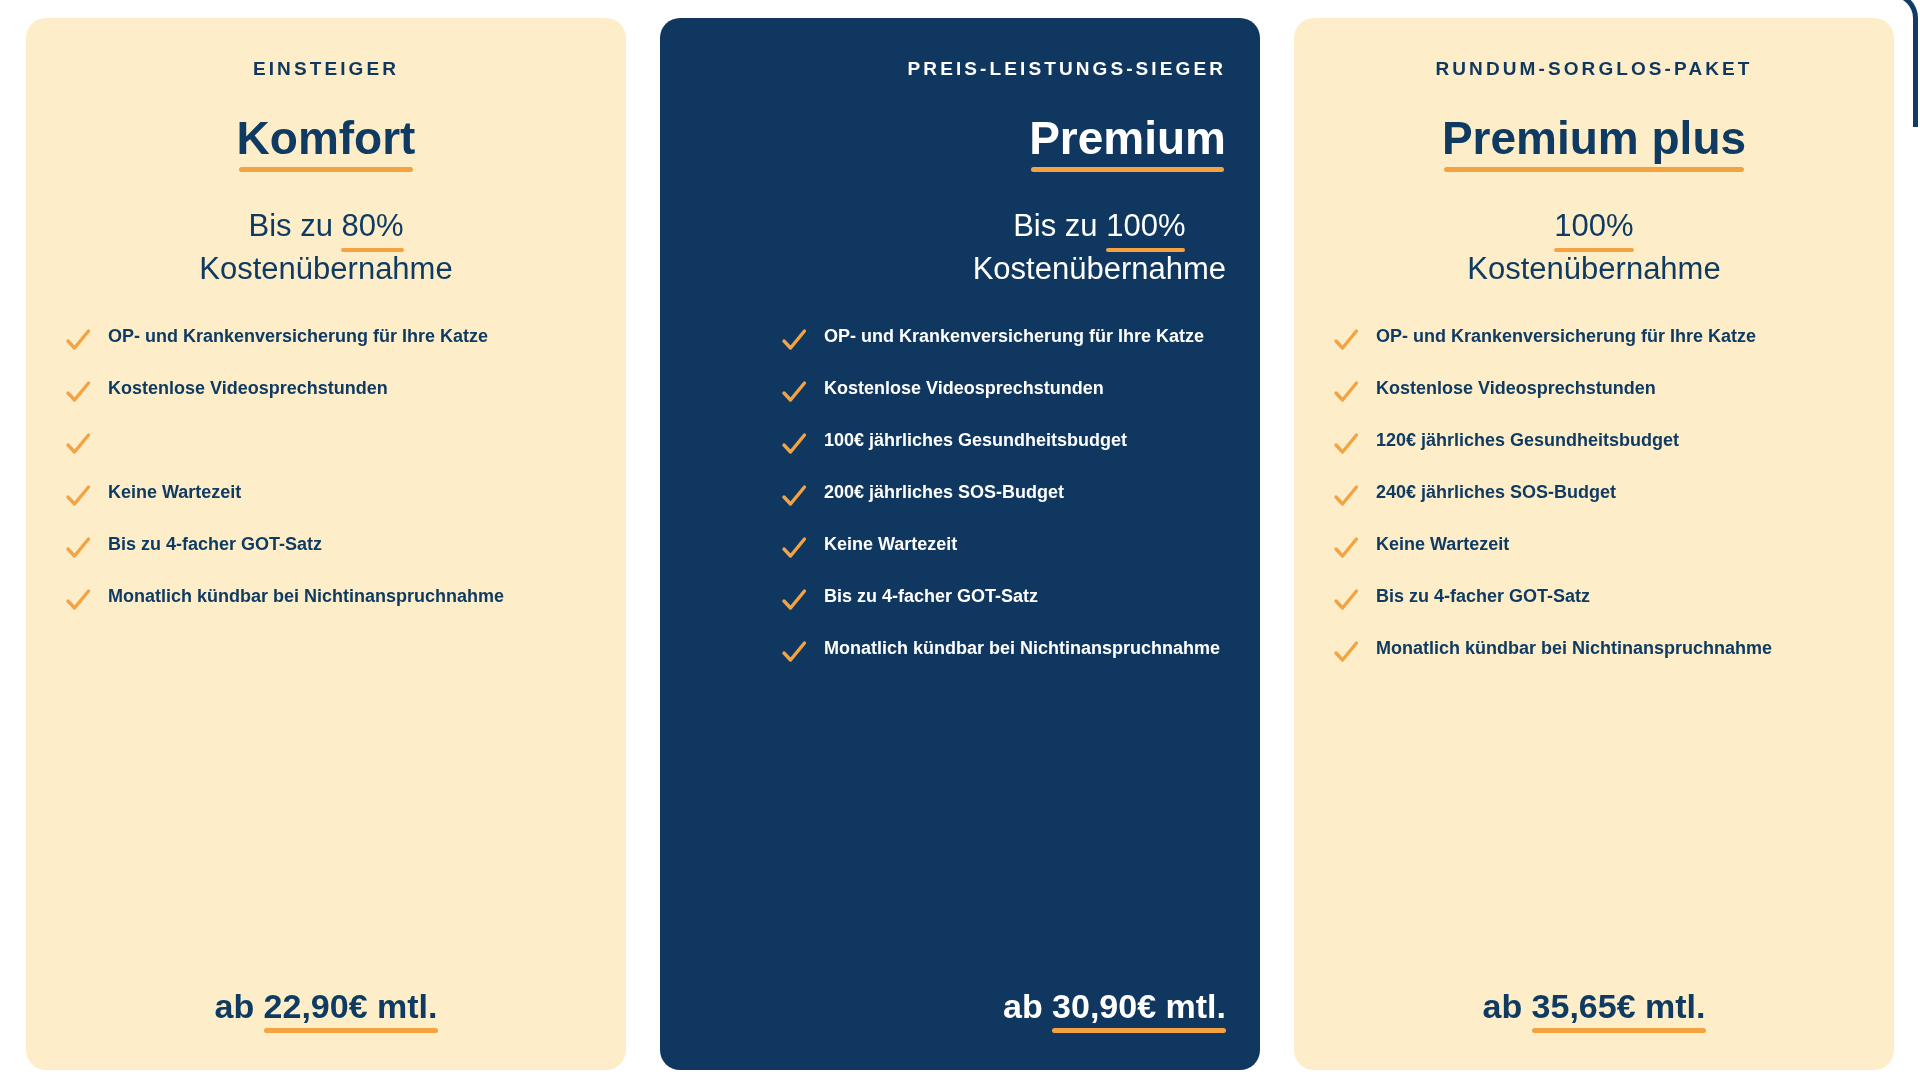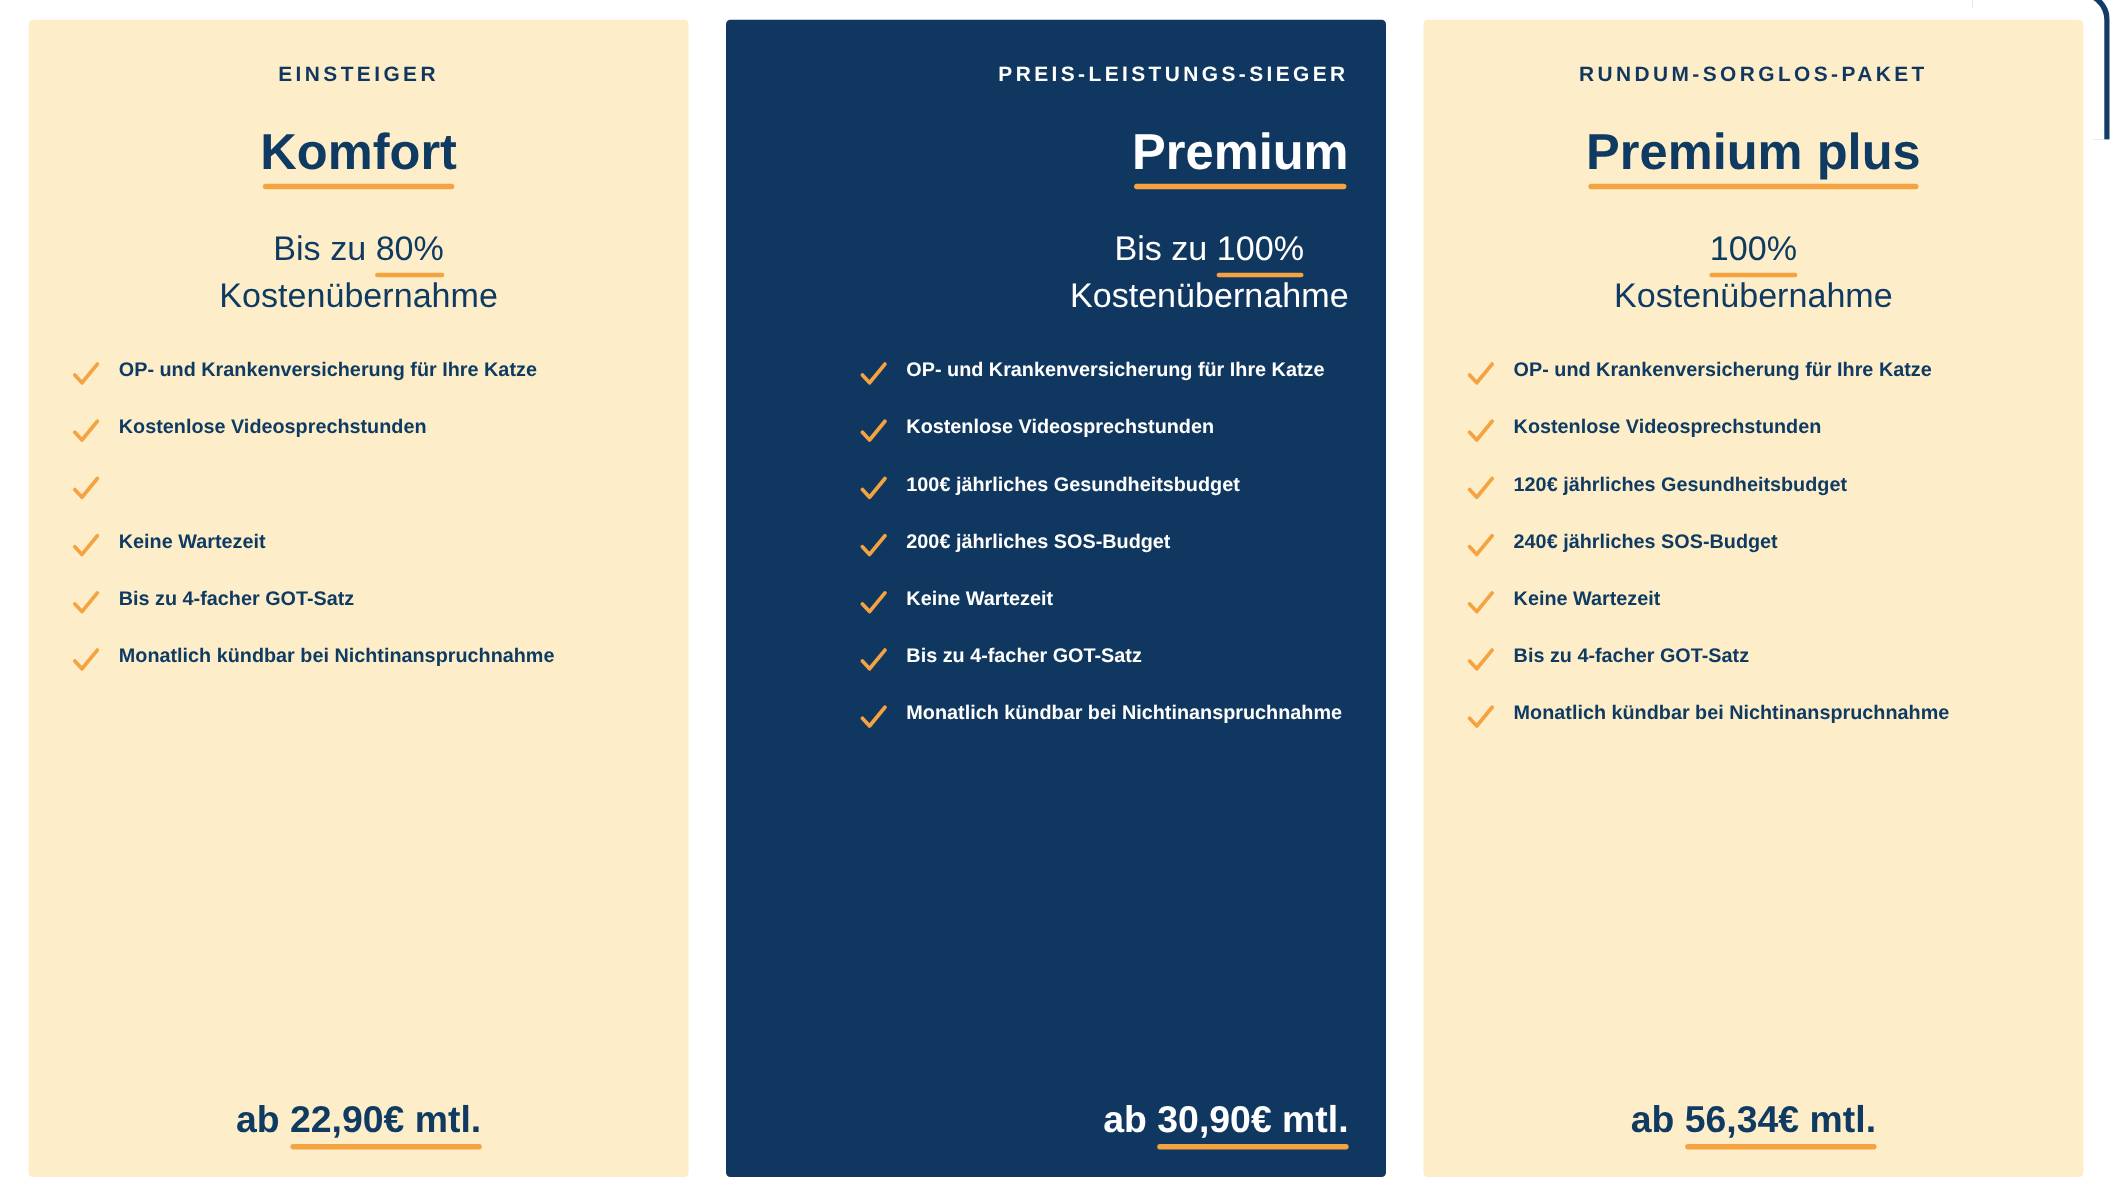--- a/index.html
+++ b/index.html
@@ -34,21 +34,21 @@
     width: 120px;
     height: 130px;
     border-top: 5px solid #123b66;
     border-right: 5px solid #123b66;
     border-top-right-radius: 26px;
     pointer-events: none;
   }
 
   .card {
     width: 600px;
-    border-radius: 4px;
+    border-radius: 20px;
     box-sizing: border-box;
     padding: 34px 34px 30px 34px;
     display: flex;
     flex-direction: column;
   }
   .card.light {
     background: #fdeec9;
     color: #0f3b63;
   }
   .card.dark {
@@ -137,21 +137,21 @@
     font-size: 18px;
     line-height: 1.42;
     font-weight: bold;
   }
   .card.light .feature-text { color: #0f3b63; }
   .card.dark .feature-text { color: #ffffff; }
 
   .price-wrap {
     text-align: center;
     margin-top: 14px;
-    margin-bottom: 0;
+    margin-bottom: 12px;
     text-decoration: underline;
   }
   .price {
     font-size: 34px;
     font-weight: bold;
     display: inline-block;
   }
   .price .amount {
     position: relative;
     display: inline-block;
@@ -331,17 +331,17 @@
         <span class="feature-text">Bis zu 4-facher GOT-Satz</span>
       </li>
       <li class="feature">
         <svg class="check" viewBox="0 0 28 28">
             <path d="M4 15 L10.5 22 L24.5 5" fill="none" stroke="#f5a340" stroke-width="3.4" stroke-linecap="round" stroke-linejoin="round"></path>
           </svg>
         <span class="feature-text">Monatlich kündbar bei Nichtinanspruchnahme</span>
       </li>
     </ul>
     <div class="price-wrap">
-      <span class="price"><span>ab </span><span class="amount">56,34€ mtl.</span></span>
+      <span class="price"><span>ab </span><span class="amount">35,65€ mtl.</span></span>
     </div>
   </div>
 
 </div>
 
 </body></html>

